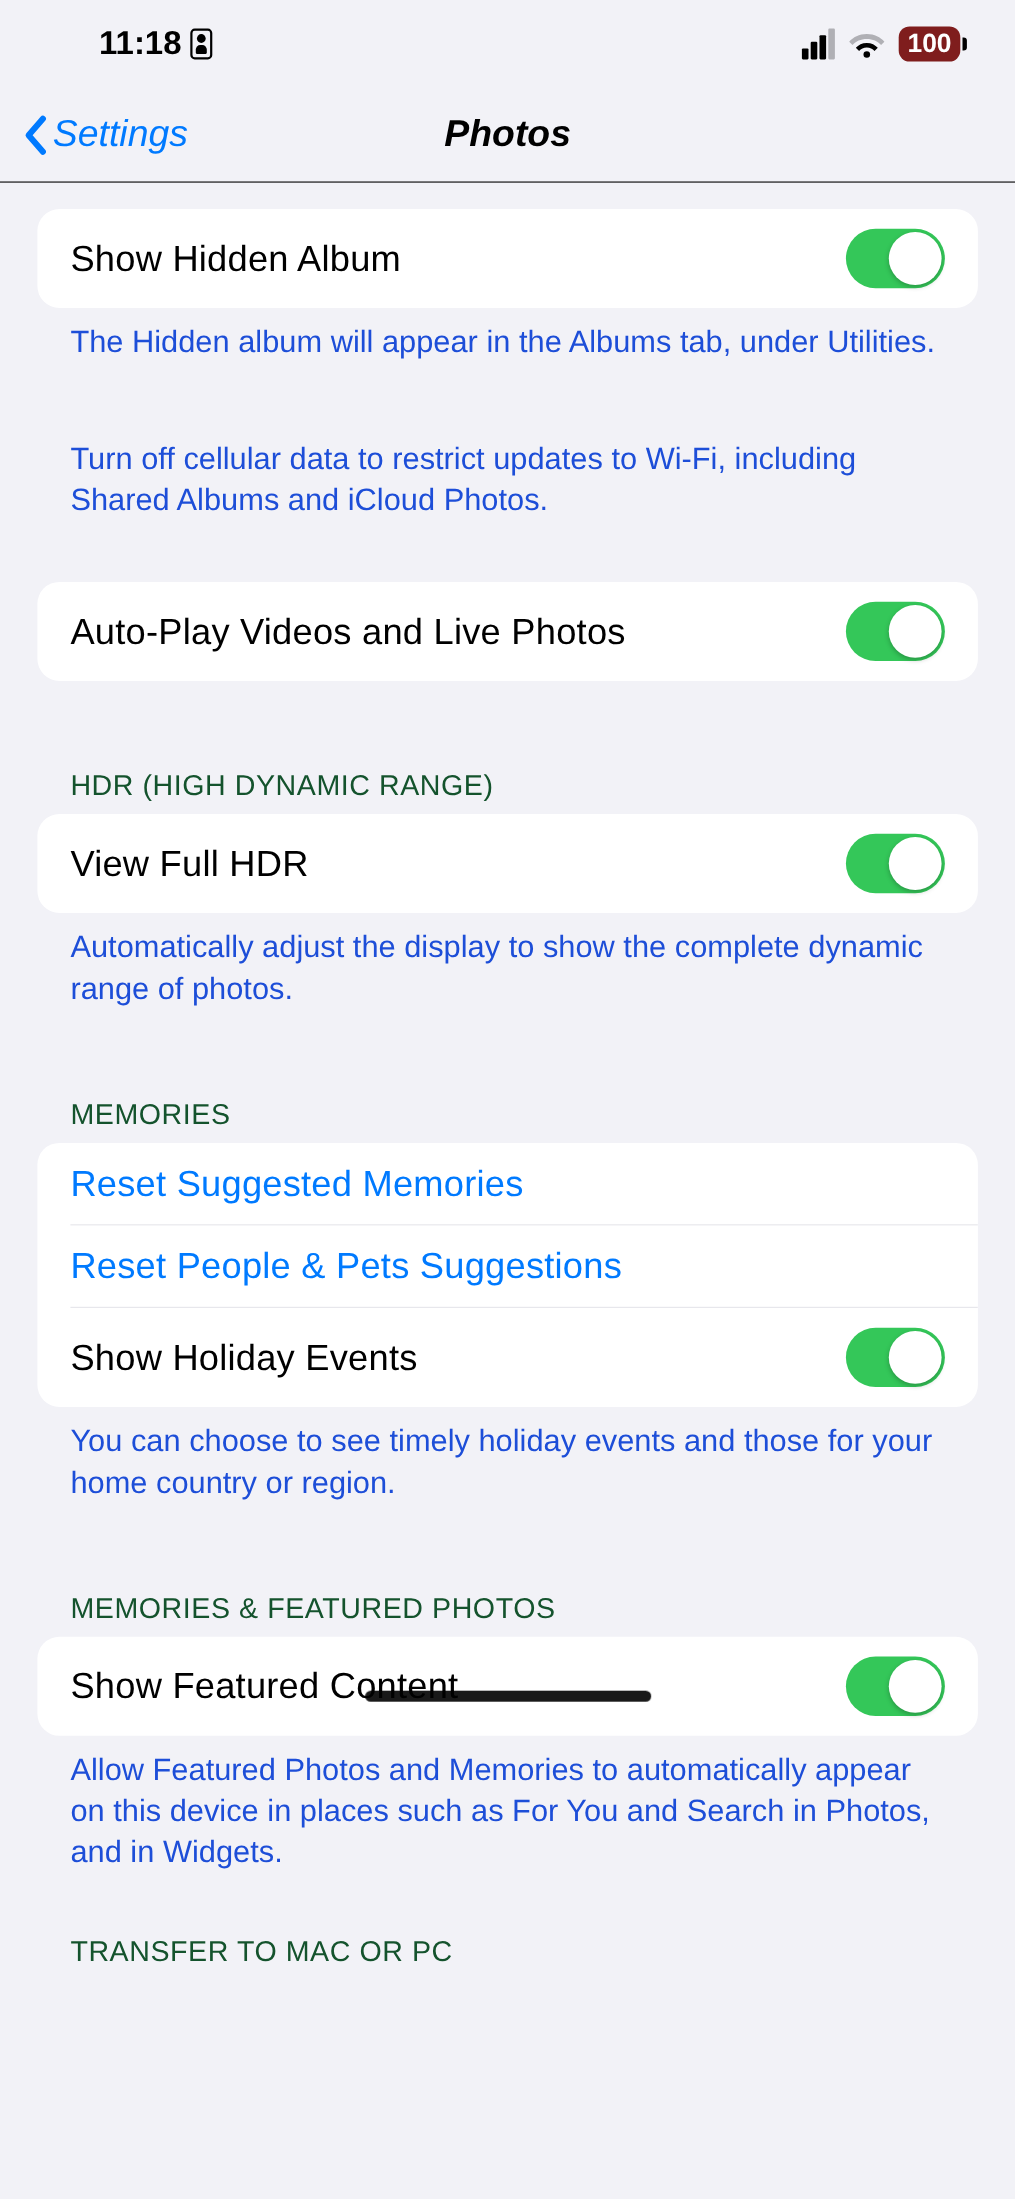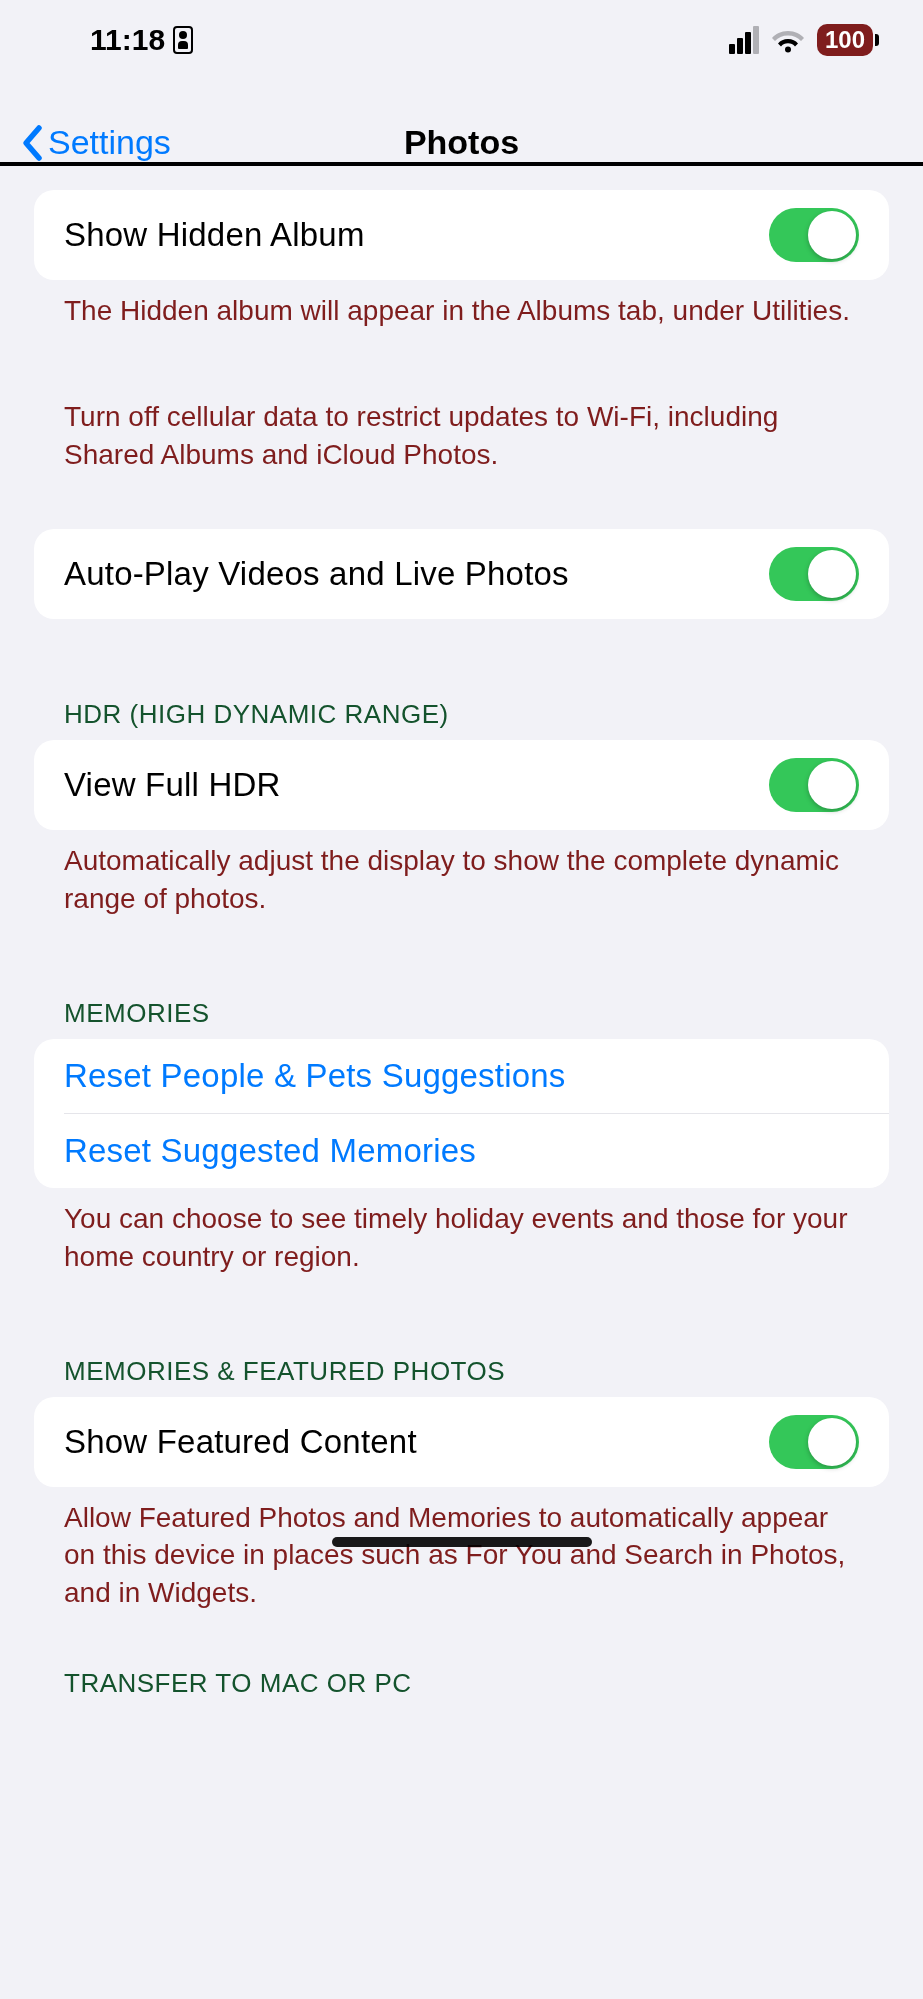--- a/index.html
+++ b/index.html
@@ -63,24 +63,25 @@
   .battery::after{
     content:"";
     position:absolute; right:-6px; top:50%; transform:translateY(-50%);
     width:4px; height:12px; background:#000; border-radius:0 3px 3px 0;
   }
 
   
   .nav-bar {
     height: 86px;
     display:flex;
-    align-items:flex-end;
+    align-items:center;
     position:relative;
-    border-bottom:4px solid #000000;
+    border-bottom:1px solid #000000;
     padding: 0 20px;
+    font-style: italic;
   }
   .nav-back {
     display:flex; align-items:center; gap:4px;
     color:#007aff;
     font-size:34px;
     font-weight:400;
   }
   .nav-back svg { display:block; }
   .nav-title {
     position:absolute; left:0; right:0;
@@ -109,21 +110,21 @@
     font-weight:400;
     color:#000;
     letter-spacing:0.2px;
   }
   .row-label.link { color:#007aff; }
 
   .chevron { color:#c7c7cc; }
 
   .footer {
     font-size:28px;
-    color:#7f1d1d;
+    color:#1d4ed8;
     padding: 12px 30px 0 30px;
     line-height:1.35;
   }
   .header {
     font-size:26px;
     color:#14532d;
     padding: 0 30px 10px 30px;
     text-transform: uppercase;
     letter-spacing:0.5px;
   }
@@ -236,24 +237,30 @@
         </span>
     </div>
   </div>
   <div class="footer">Automatically adjust the display to show the complete dynamic range of photos.</div>
 
   <div class="spacer-80"></div>
 
   <div class="header">MEMORIES</div>
   <div class="group">
     <div class="row">
+      <span class="row-label link">Reset Suggested Memories</span>
+    </div>
+    <div class="row">
       <span class="row-label link">Reset People &amp; Pets Suggestions</span>
     </div>
     <div class="row">
-      <span class="row-label link">Reset Suggested Memories</span>
+      <span class="row-label">Show Holiday Events</span>
+      <span class="toggle on">
+          <span class="knob"></span>
+        </span>
     </div>
   </div>
   <div class="footer">You can choose to see timely holiday events and those for your home country or region.</div>
 
   <div class="spacer-80"></div>
 
   <div class="header">MEMORIES &amp; FEATURED PHOTOS</div>
   <div class="group">
     <div class="row">
       <span class="row-label">Show Featured Content</span>

